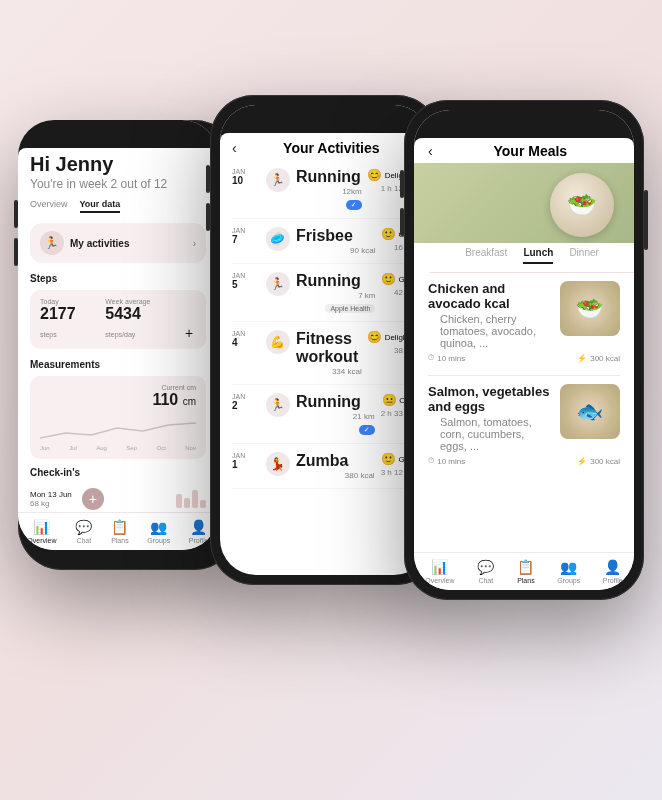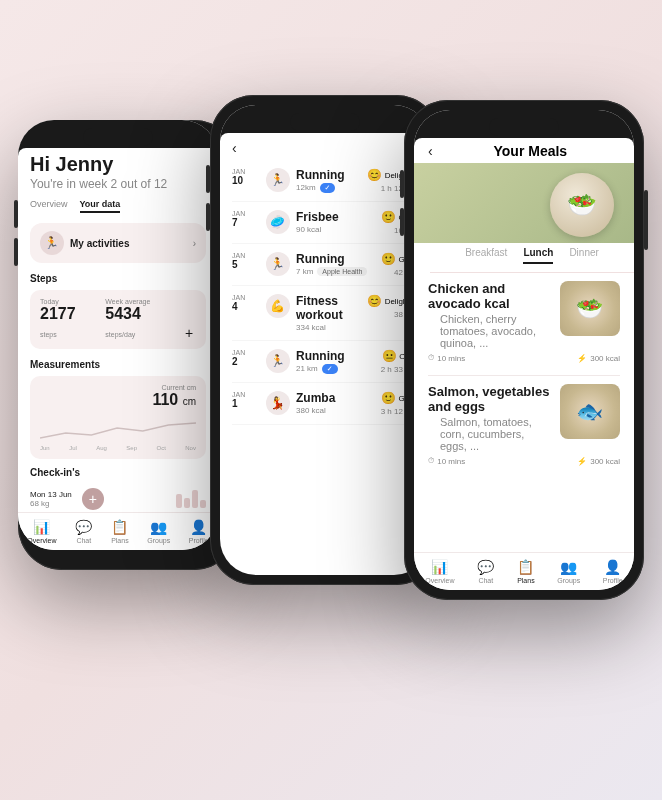--- a/index.html
+++ b/index.html
@@ -170,22 +170,22 @@
     .mid-header { padding: 6px 12px 4px; display: flex; align-items: center; gap: 8px; }
     .back-btn { font-size: 14px; color: #1a1a1a; }
     .mid-title { font-size: 14px; font-weight: 700; text-align: center; flex: 1; }
 
     .activities-list { padding: 0 12px; overflow-y: auto; }
     .activity-item { display: flex; align-items: flex-start; gap: 6px; padding: 8px 0; border-bottom: 1px solid #f5f5f5; }
     .act-date { width: 28px; }
     .act-month { font-size: 7px; color: #888; text-transform: uppercase; }
     .act-day { font-size: 10px; font-weight: 700; color: #1a1a1a; }
     .act-body { flex: 1; }
-    .act-name { font-size: 12px; font-weight: 600; color: #1a1a1a; }
-    .act-detail { font-size: 8px; color: #888; margin-top: 1px; display: flex; align-items: flex-start; gap: 4px; }
+    .act-name { font-size: 16px; font-weight: 600; color: #1a1a1a; }
+    .act-detail { font-size: 8px; color: #888; margin-top: 1px; display: flex; align-items: flex-end; gap: 4px; flex-direction: column; }
     .act-badge { background: #3b82f6; color: white; border-radius: 10px; padding: 1px 5px; font-size: 7px; }
     .act-badge.apple { background: #f0f0f0; color: #666; }
     .act-right { text-align: right; }
     .act-mood { font-size: 8px; display: flex; align-items: center; gap: 2px; justify-content: flex-end; }
     .mood-icon { font-size: 12px; }
     .act-duration { font-size: 8px; color: #888; margin-top: 2px; }
     .act-sport-icon { width: 24px; height: 24px; background: #f0e8e8; border-radius: 50%; display: flex; align-items: center; justify-content: center; font-size: 12px; }
 
     
     .phone-right {
@@ -430,20 +430,21 @@
     <div class="status-bar">
       <span class="time">9:41</span>
       <div class="status-icons">
         <span style="font-size:8px;">▌▌▌</span>
         <span style="font-size:8px;">▾</span>
         <span style="font-size:8px;">▮</span>
       </div>
     </div>
     <div class="mid-header">
       <span class="back-btn">‹</span>
+      <span class="mid-title">Your Activities</span>
     </div>
     <div class="activities-list">
 
       <div class="activity-item">
         <div class="act-date">
           <div class="act-month">JAN</div>
           <div class="act-day">10</div>
         </div>
         <div class="act-sport-icon">🏃</div>
         <div class="act-body">

